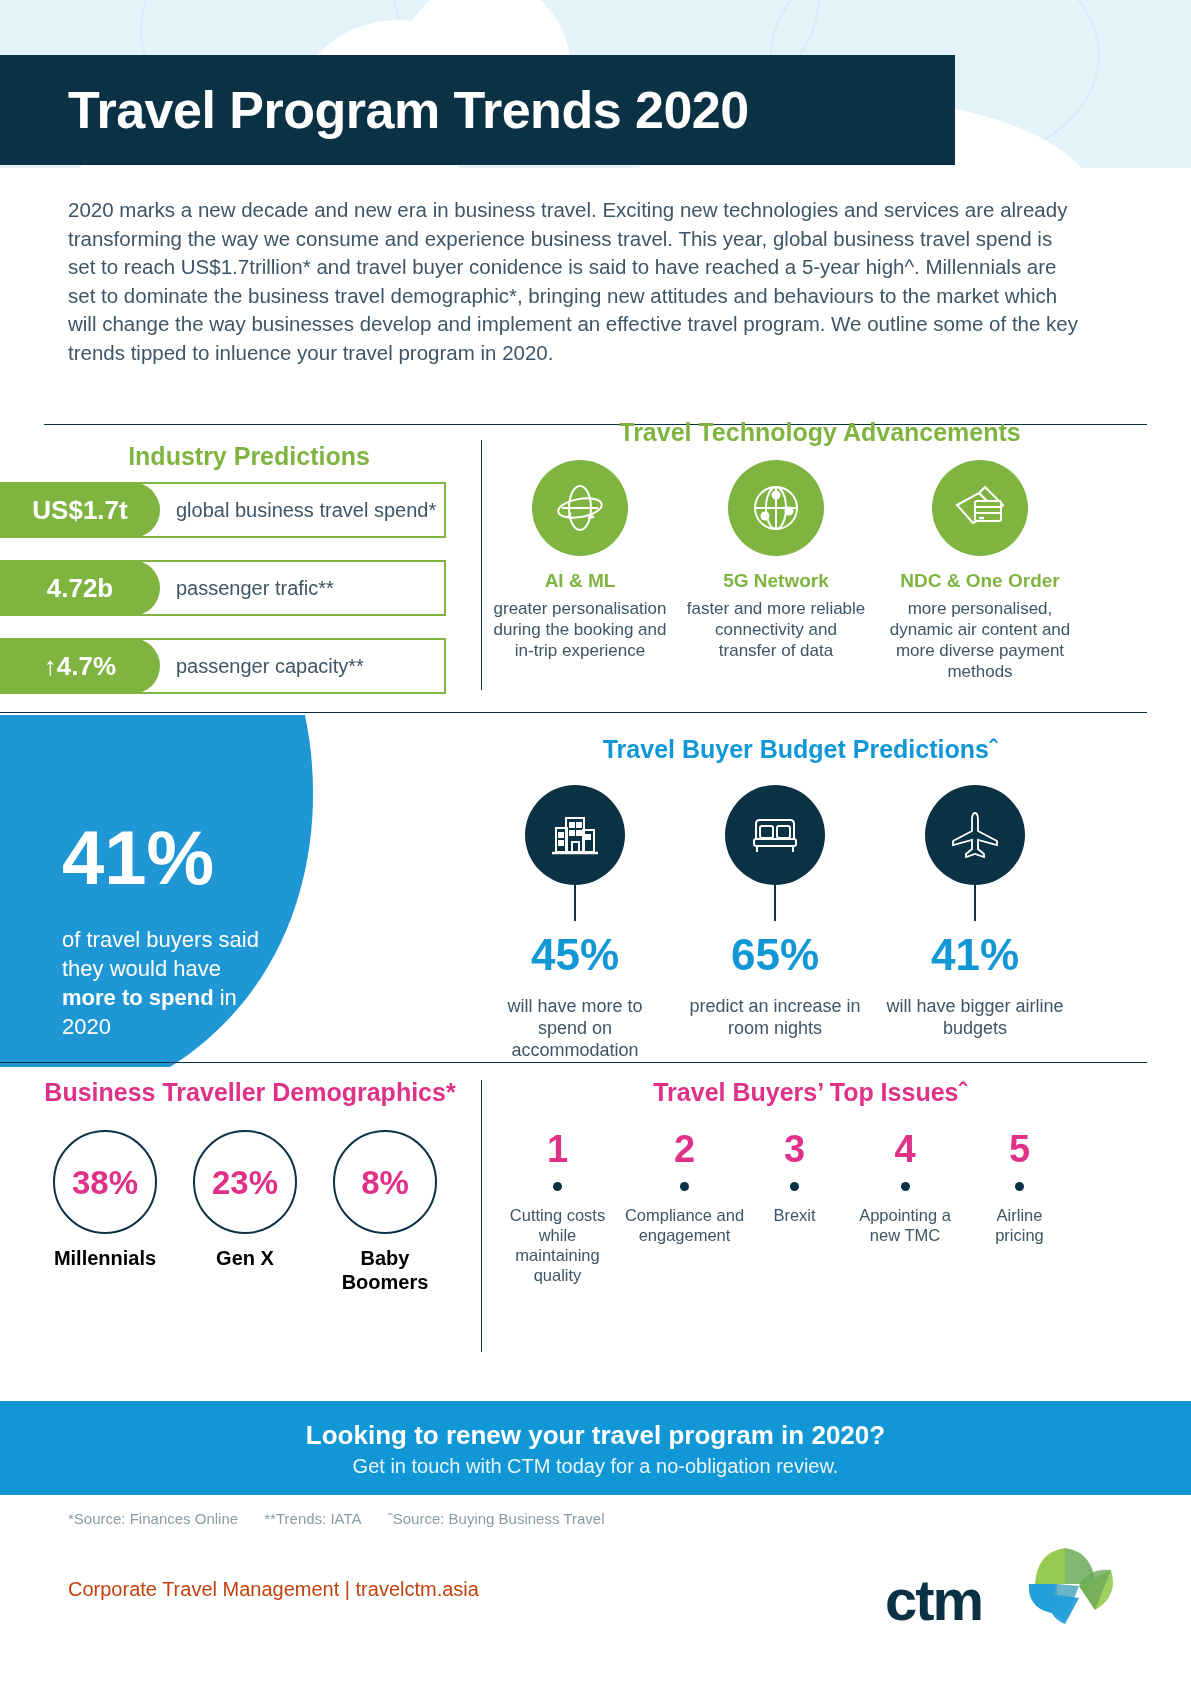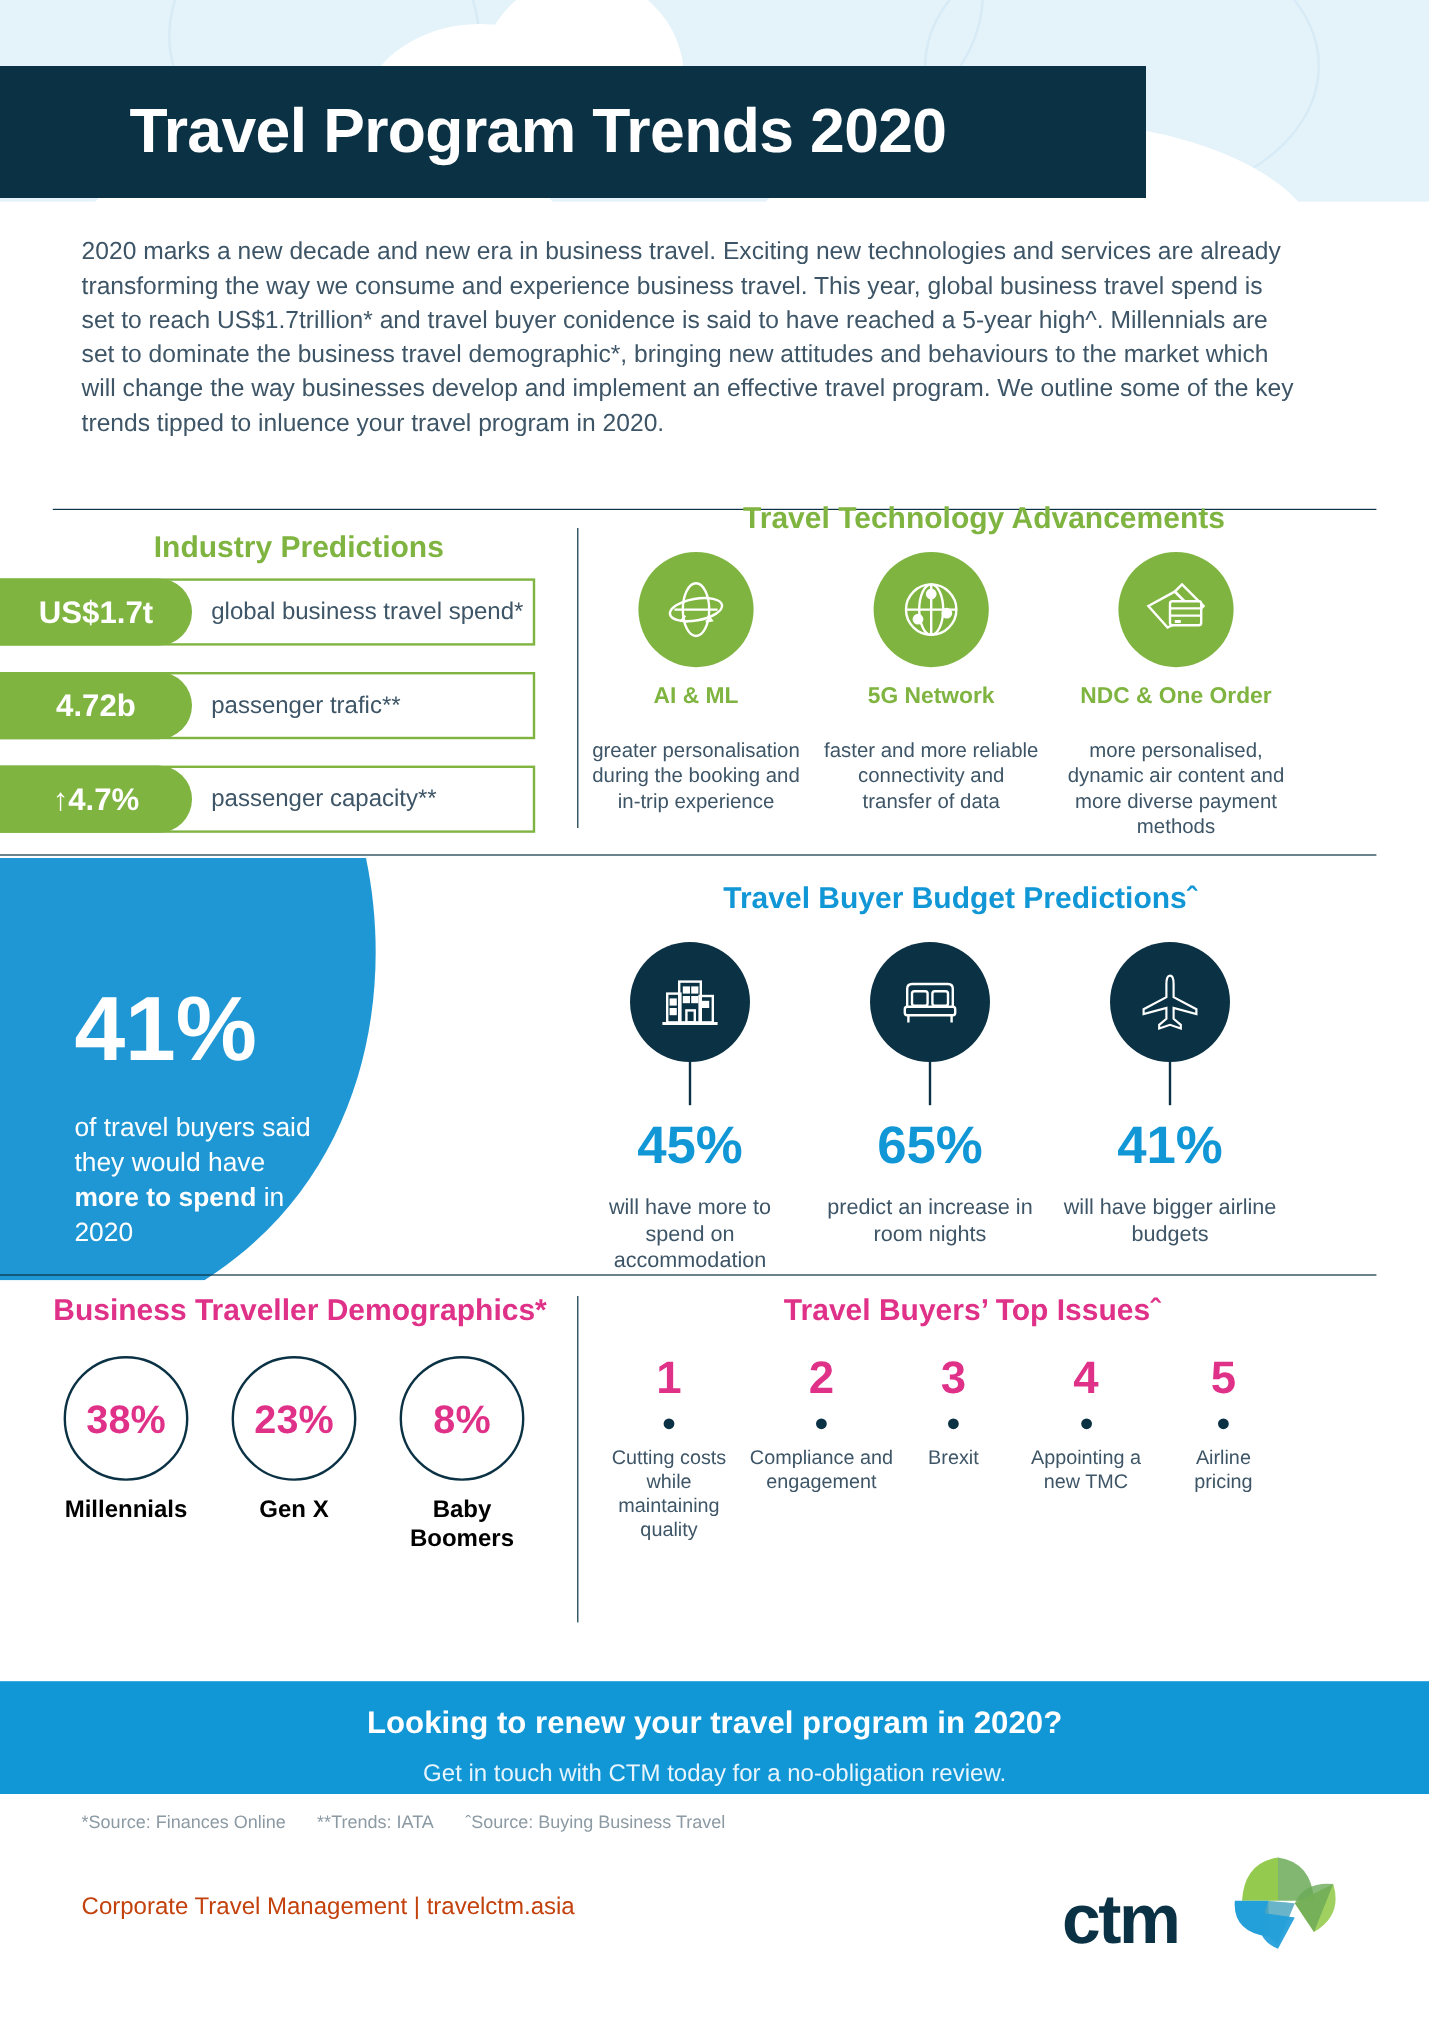--- a/index.html
+++ b/index.html
@@ -35,21 +35,21 @@
   }
 
   
   .titlebar {
     position: absolute; left: 0px; top: 55px; width: 955px; height: 110px;
     background: #0b3244;
     display: flex; align-items: center;
   }
   .titlebar h1 {
     color: #ffffff; font-size: 52px; font-weight: bold;
-    letter-spacing: -0.5px; padding-left: 68px; line-height: 1; margin-left: 40px;
+    letter-spacing: -0.5px; padding-left: 68px; line-height: 1;
   }
 
   
   .intro {
     position: absolute; left: 68px; top: 196px; width: 1010px;
     color: #3d5566; font-size: 20.5px; line-height: 28.5px;
   }
 
   
   .hrule { position: absolute; height: 1px; background: #0b3244; }
@@ -83,21 +83,21 @@
     display: flex; align-items: center;
     color: #3d5566; font-size: 20px;
   }
 
   
   .tech-col { position: absolute; width: 180px; text-align: center; }
   .tech-circ {
     width: 96px; height: 96px; border-radius: 50%; background: #7fb441;
     margin: 0 auto 14px auto; display: flex; align-items: center; justify-content: center;
   }
-  .tech-name { font-size: 19px; font-weight: bold; color: #7fb441; margin-bottom: 23px; }
+  .tech-name { font-size: 19px; font-weight: bold; color: #7fb441; margin-bottom: 6px; }
   .tech-desc { font-size: 17px; line-height: 21px; color: #3d5566; }
 
   
   .blueblob {
     position: absolute; left: 0px; top: 715px; width: 470px; height: 352px;
     background: #1f97d4;
     clip-path: path("M0,0 L305,0 C330,120 300,270 170,352 L0,352 Z");
   }
   .big41 {
     position: absolute; left: 62px; top: 820px;
@@ -144,21 +144,21 @@
     margin: 14px auto 14px auto;
   }
   .issue-txt { font-size: 16.5px; line-height: 20px; color: #3d5566; }
 
   
   .cta {
     position: absolute; left: 0; top: 1401px; width: 1191px; height: 94px;
     background: #1197d6; text-align: center;
   }
   .cta-h { color: #ffffff; font-size: 26px; font-weight: bold; margin-top: 19px; }
-  .cta-s { color: #e8f5fd; font-size: 20px; margin-top: 16px; }
+  .cta-s { color: #e8f5fd; font-size: 20px; margin-top: 4px; }
 
   
   .sources {
     position: absolute; left: 68px; top: 1510px;
     font-size: 15px; color: #8c9aa4;
   }
   .sources span { margin-right: 22px; }
   .footline {
     position: absolute; left: 68px; top: 1578px;
     font-size: 20px; color: #c2410c;

